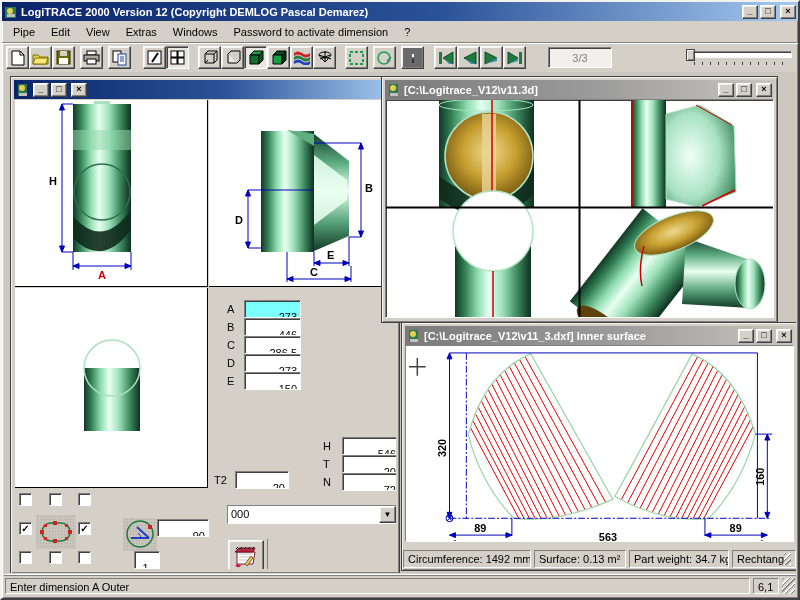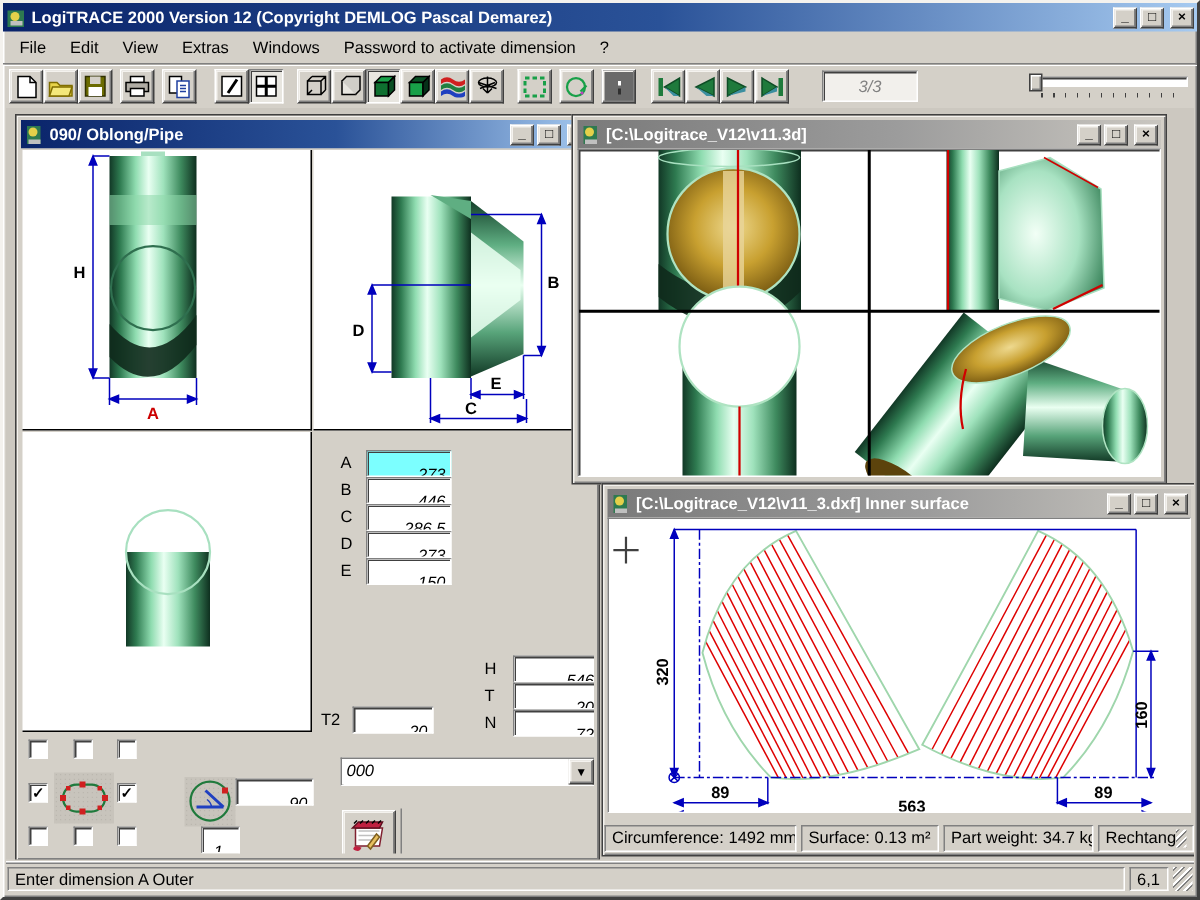--- a/index.html
+++ b/index.html
@@ -4,21 +4,21 @@
 <style>
   * { margin:0; padding:0; box-sizing:border-box; }
   html,body { width:800px; height:600px; overflow:hidden; }
   body { font-family:"Liberation Sans", sans-serif; font-size:11px; background:#D4D0C8; position:relative; }
 
   .raised { border:1px solid #fff; border-right-color:#404040; border-bottom-color:#404040;
             box-shadow: inset -1px -1px 0 #808080, inset 1px 1px 0 #F4F2EE; background:#D4D0C8; }
   .pressed{ border:1px solid #808080; border-right-color:#fff; border-bottom-color:#fff;
             box-shadow: inset 1px 1px 0 #404040; background:#E8E6E0; }
   .sunken { border:1px solid #808080; border-right-color:#fff; border-bottom-color:#fff;
-            box-shadow: inset 1px 1px 0 #404040; background:#fff;font-style:italic; }
+            box-shadow: inset 1px 1px 0 #404040; background:#fff; }
 
   #mainwin { position:absolute; inset:0; border:2px solid; border-color:#F4F2EE #404040 #404040 #F4F2EE;
              box-shadow: inset 1px 1px 0 #fff, inset -1px -1px 0 #808080; background:#D4D0C8; }
 
   .titlebar { height:19px; display:flex; align-items:center; gap:3px; padding:1px 2px;
               background:linear-gradient(90deg,#0A246A 0%,#2A5298 55%,#A6CAF0 100%); color:#fff; font-weight:bold; }
   .titlebar.inactive { background:linear-gradient(90deg,#7A7A7A 0%,#9C9C9C 55%,#C9C6C0 100%); }
   .titlebar .ttl { flex:1; white-space:nowrap; overflow:hidden; font-size:11px; }
   .tbtns { display:flex; gap:2px; }
   .tbtn { width:16px; height:14px; font-size:9px; font-weight:bold; color:#000;
@@ -131,21 +131,21 @@
       </svg>
     <div class="ttl">LogiTRACE 2000  Version 12  (Copyright DEMLOG Pascal Demarez)</div>
     <div class="tbtns">
       <div class="tbtn raised">_</div>
       <div class="tbtn raised">□</div>
       <div class="tbtn raised close">×</div>
     </div>
   </div>
 
   <div id="menubar">
-    <span class="mi">File</span>
+    <span class="mi">Pipe</span>
     <span class="mi">Edit</span>
     <span class="mi">View</span>
     <span class="mi">Extras</span>
     <span class="mi">Windows</span>
     <span class="mi">Password to activate dimension</span>
     <span class="mi">?</span>
   </div>
 
   <div id="toolbar">
     <div class="tb raised" style="left:4px">
@@ -285,21 +285,20 @@
 
   <div id="mdi">
 
     <div class="win" id="win-design">
       <div class="titlebar">
         <svg width="14" height="14">
             <rect x="2" y="1" width="9" height="12" fill="#2E7A50"></rect>
             <circle cx="6" cy="5" r="3" fill="#E4D04A"></circle>
             <rect x="3" y="10" width="8" height="3" fill="#C0C0C0"></rect>
           </svg>
-        <div class="ttl">090/ Oblong/Pipe</div>
         <div class="tbtns">
           <div class="tbtn raised">_</div>
           <div class="tbtn raised">□</div>
           <div class="tbtn raised close">×</div>
         </div>
       </div>
       <div class="client">
 
         <div class="pane" id="paneTL">
           <svg width="192" height="186" viewBox="0 0 192 186">

